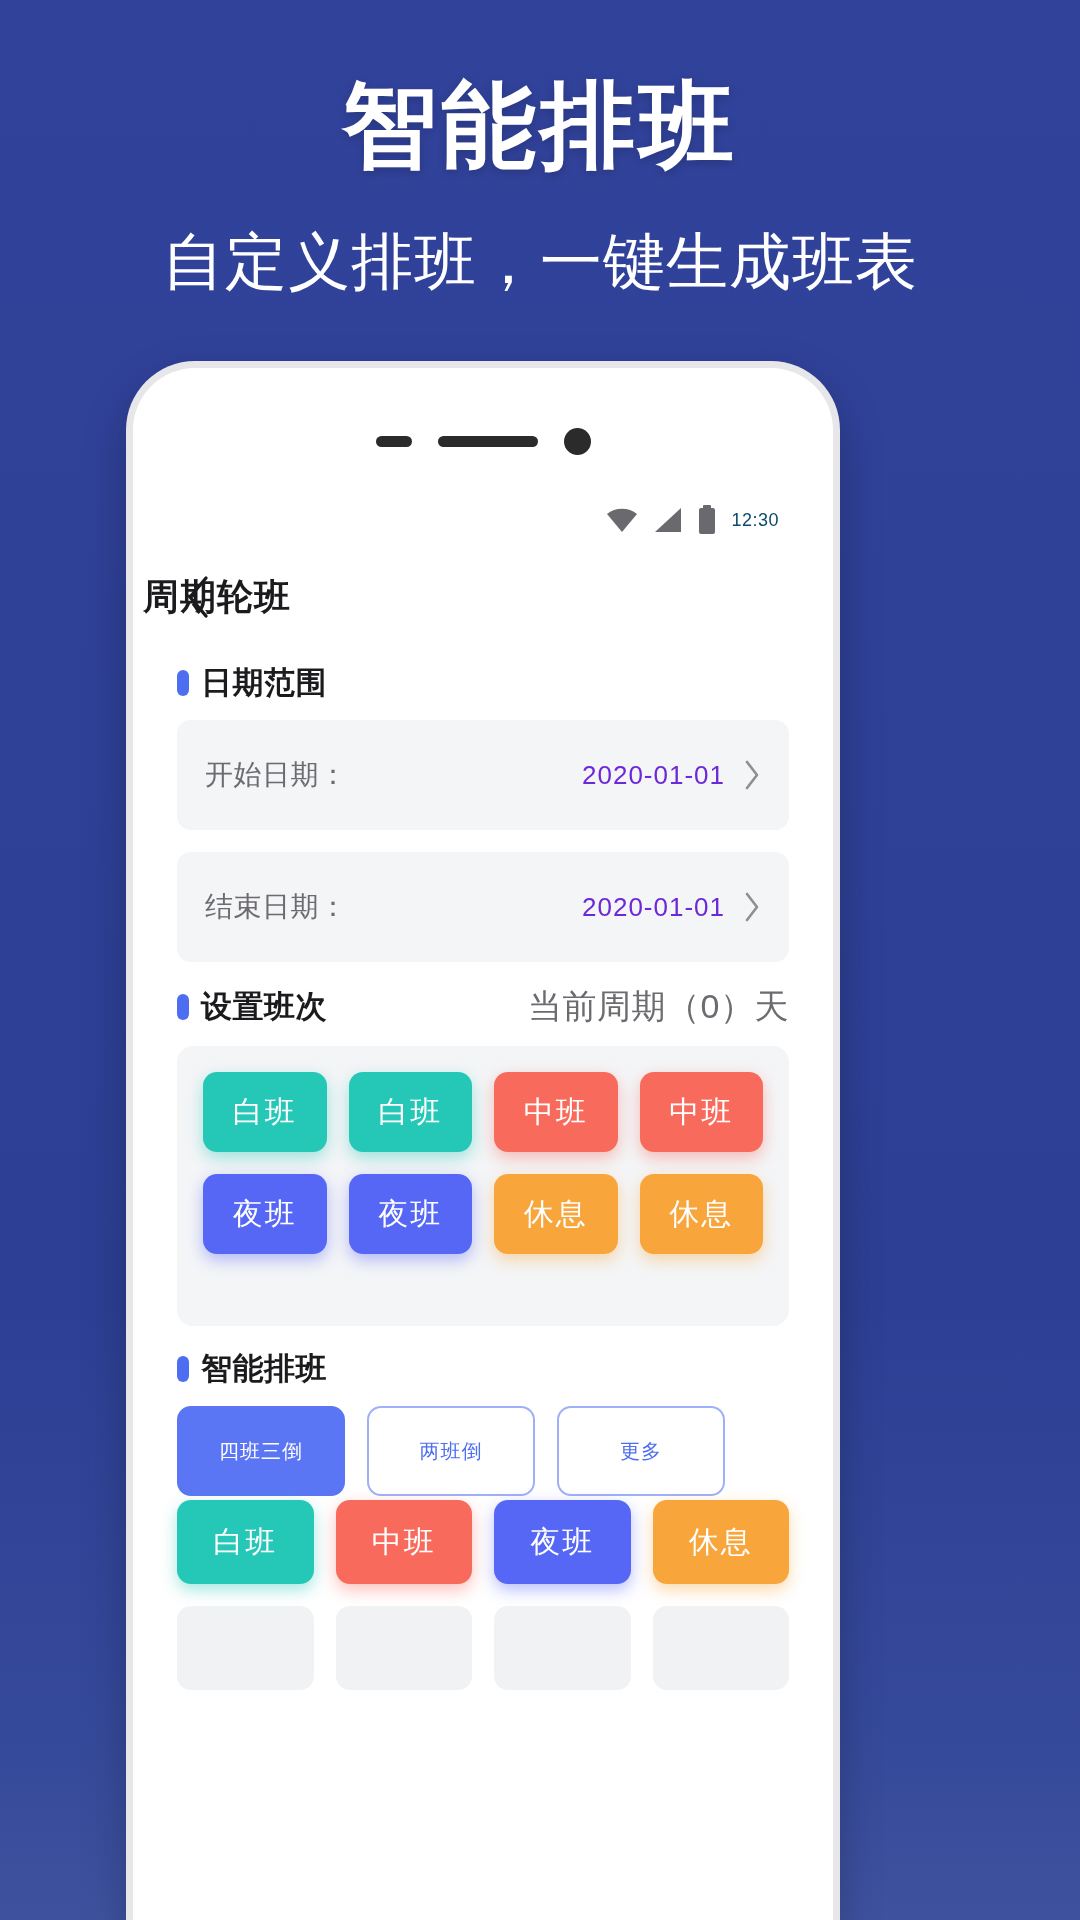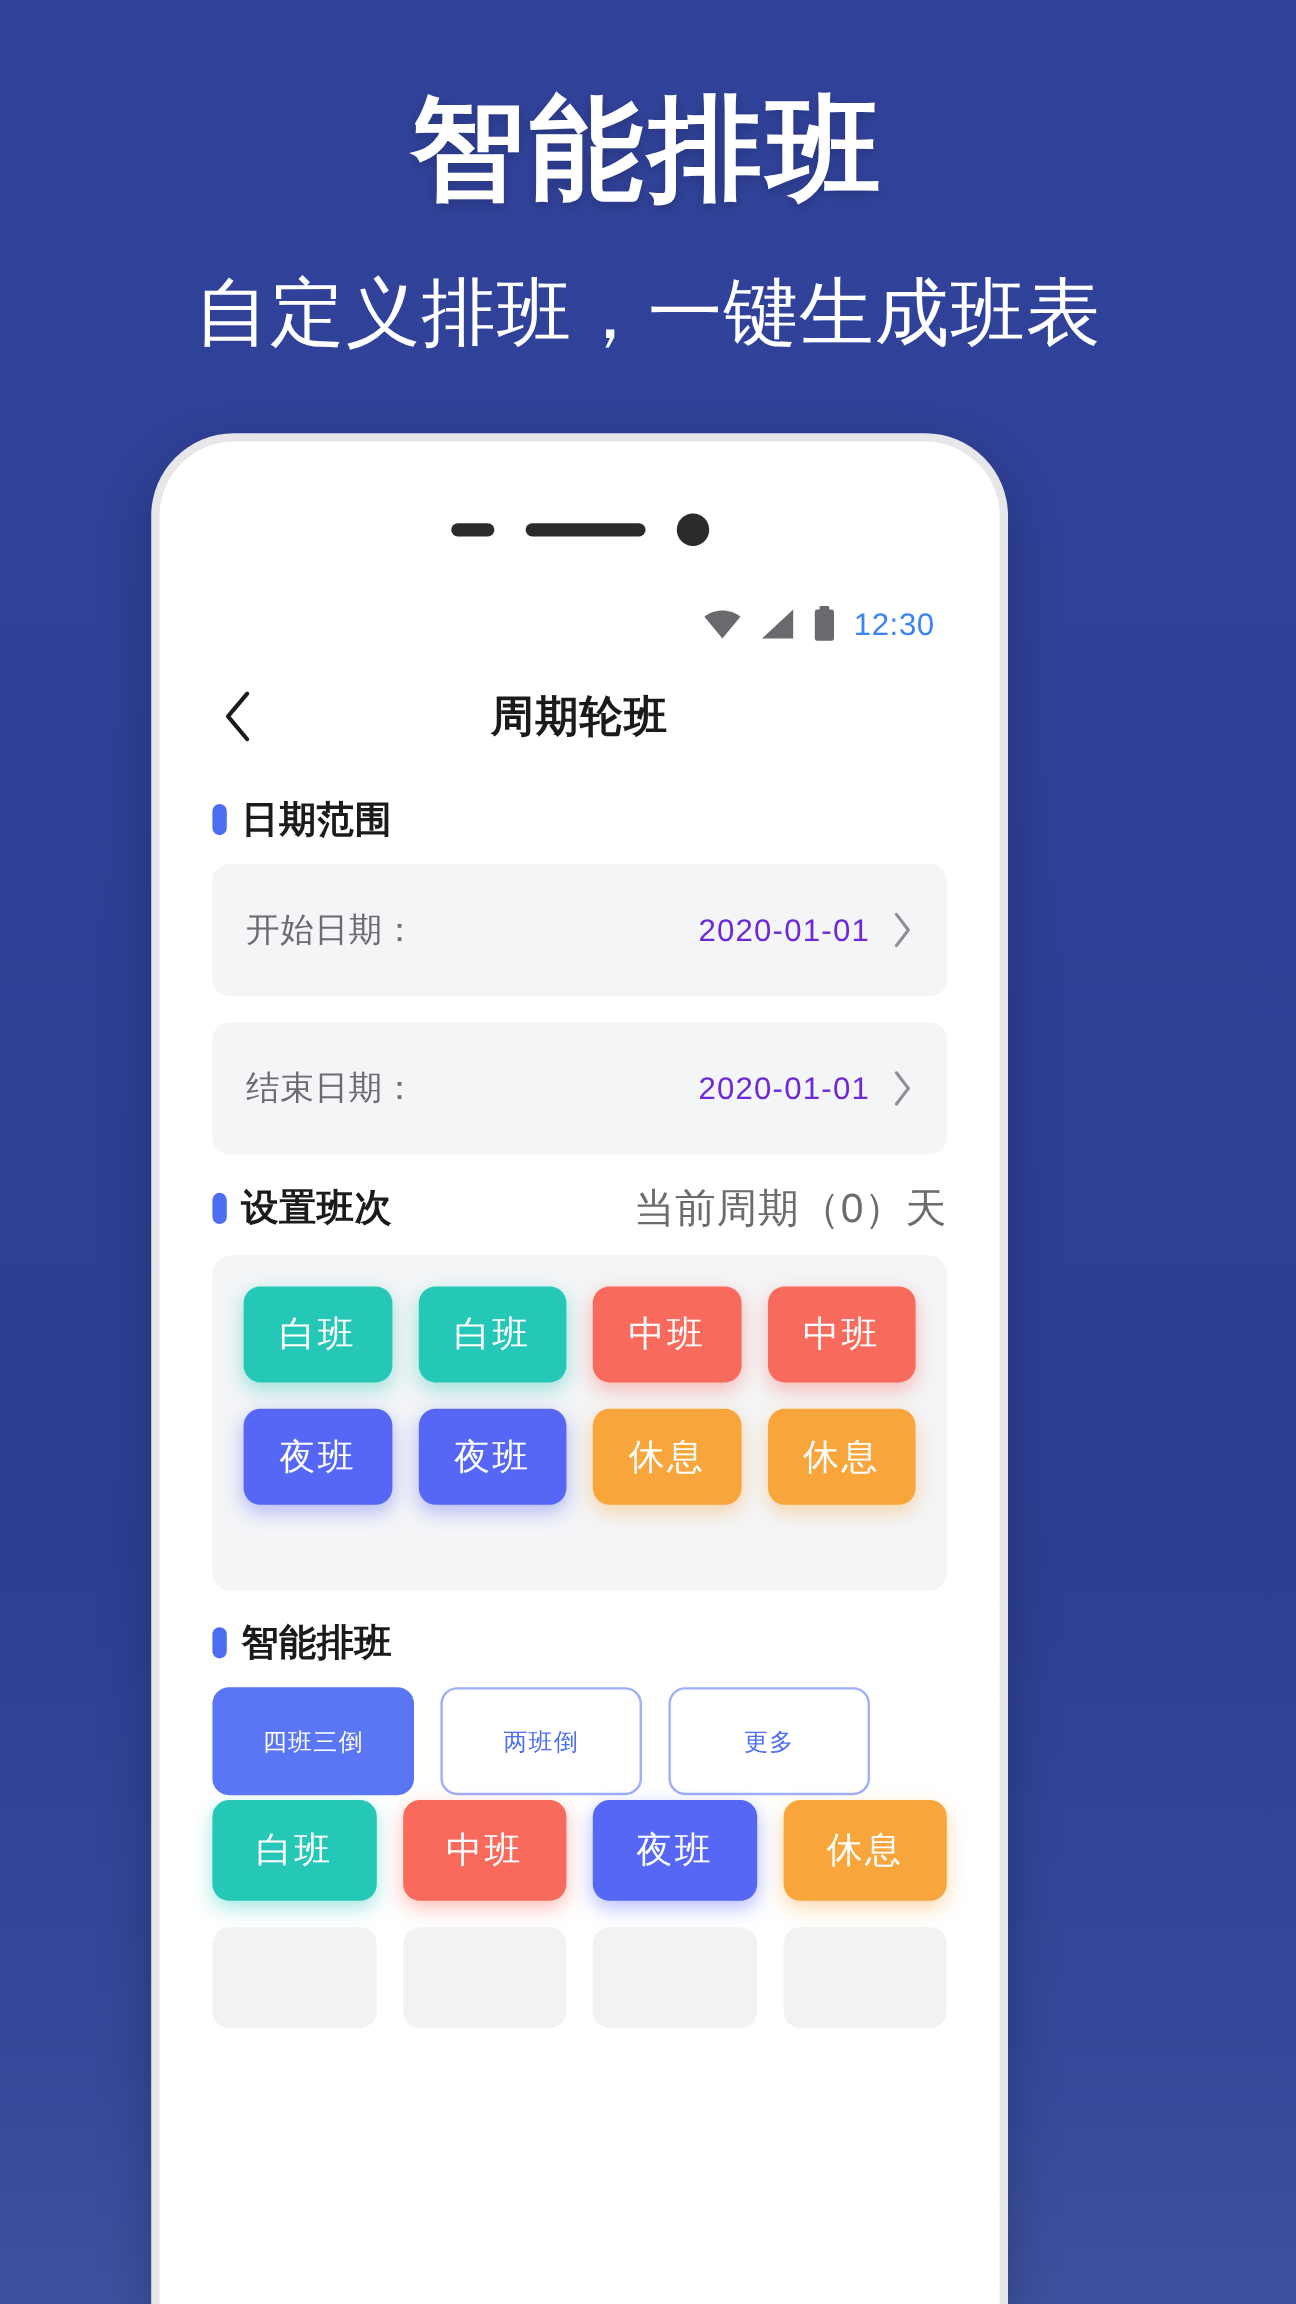--- a/index.html
+++ b/index.html
@@ -89,22 +89,22 @@
   
   .statusbar {
     position: absolute;
     top: 122px; right: 44px;
     display: flex;
     align-items: center;
     gap: 14px;
     height: 40px;
   }
   .sb-time {
-    font-size: 26px;
-    color: #3b82f6;
+    font-size: 18px;
+    color: #0c4a6e;
     letter-spacing: 0.5px;
   }
   .ic-wifi {
     width: 34px; height: 26px;
     position: relative;
   }
   .ic-wifi svg, .ic-sig svg, .ic-bat svg { display: block; }
 
   
   .app-header {
@@ -116,21 +116,20 @@
   }
   .back-btn {
     width: 90px; height: 82px;
     display: flex; align-items: center; justify-content: center;
     padding-left: 20px;
   }
   .back-btn svg { display:block; }
   .app-title {
     position: absolute;
     left: 0; right: 0;
-    text-align: center;
     font-size: 36px;
     font-weight: bold;
     color: #1b1b1e;
     letter-spacing: 1px;
   }
 
   
   .content {
     position: absolute;
     top: 262px; left: 0; right: 0; bottom: 0;

